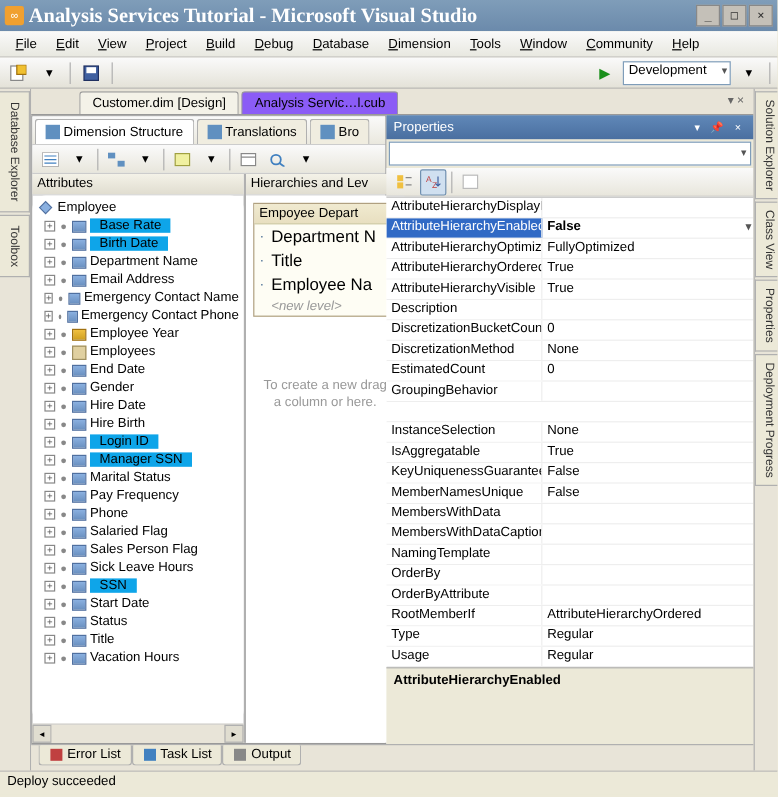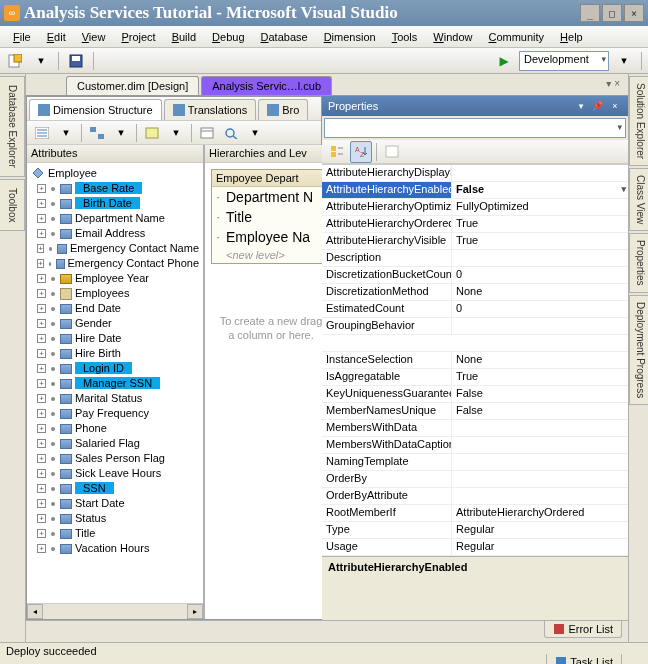--- a/index.html
+++ b/index.html
@@ -67,21 +67,21 @@
 .props-grid { flex: 1; background: #fff; overflow: auto; border-top: 1px solid #ccc; }
 .prow { display: flex; height: 17px; border-bottom: 1px solid #eee; }
 .prow .pn { width: 130px; padding: 1px 4px; background: #fff; border-right: 1px solid #eee; white-space: nowrap; overflow: hidden; }
 .prow .pv { flex: 1; padding: 1px 4px; white-space: nowrap; overflow: hidden; }
 .prow.sel .pn { background: #316ac5; color: #fff; }
 .prow.sel .pv { font-weight: bold; position: relative; }
 .prow.sel .pv::after { content: "▾"; position: absolute; right: 2px; top: 2px; font-size: 9px; color: #555; }
 .prow.dis .pn { color: #999; }
 .props-desc { height: 64px; border-top: 1px solid #b0b0b0; background: #ece9d8; padding: 4px 6px; }
 .props-desc .dt { font-weight: bold; }
-.btabs { height: 22px; display: flex; align-items: flex-end; padding: 0 6px; gap: 16px; background: #e8e4d8; border-top: 1px solid #b0b0b0; flex-direction: column; }
+.btabs { height: 22px; display: flex; align-items: flex-start; padding: 0 6px; gap: 0; background: #e8e4d8; border-top: 1px solid #b0b0b0; }
 .btab { padding: 2px 8px; background: #ece9d8; border: 1px solid #b0b0b0; border-top: none; border-radius: 0 0 3px 3px; display: flex; align-items: center; gap: 3px; }
 .btab .bi { width: 12px; height: 12px; }
 .status { height: 20px; padding: 2px 6px; background: #ece9d8; border-top: 1px solid #b0b0b0; font-size: 11px; }
 svg { display: block; }
 </style>
 </head>
 <body>
 
 <div class="titlebar">
   <span class="icon">∞</span>

